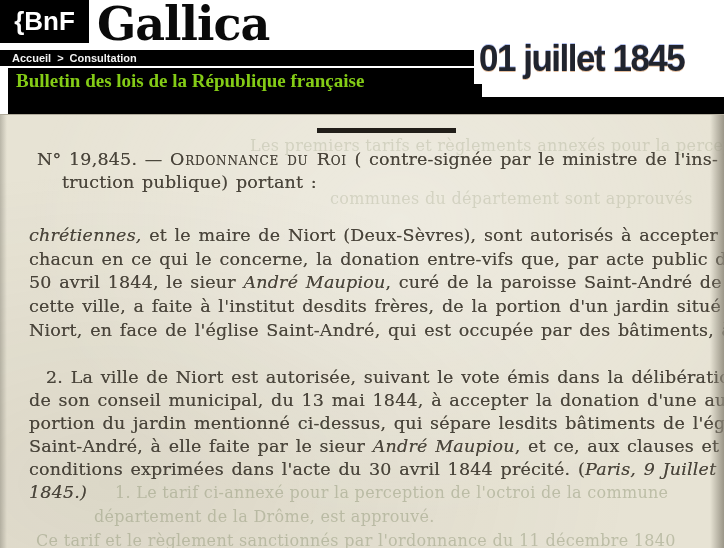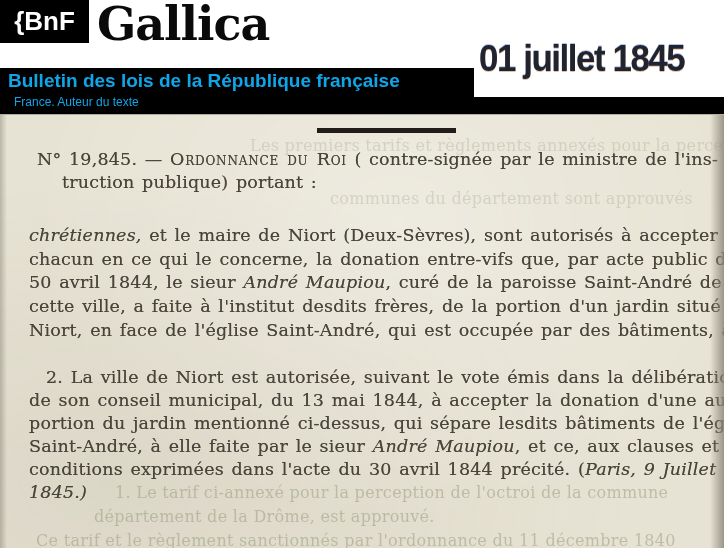--- a/index.html
+++ b/index.html
@@ -12,21 +12,21 @@
             color:#fff;font-size:26px;font-weight:bold;display:flex;align-items:center;
             justify-content:center;letter-spacing:0px;cursor:pointer;}
   .gallica-logo{position:absolute;left:97px;top:-4px;height:54px;line-height:56px;
             font-family:"DejaVu Serif",serif;font-weight:bold;font-size:46px;
             letter-spacing:-1px;color:#0a0a0a;cursor:pointer;}
   .breadcrumb-bar{position:absolute;left:0;top:50px;width:474px;height:16px;background:#000;
             color:#f2f2f2;font-size:11px;font-weight:bold;line-height:16px;padding:0;}
   .breadcrumb-bar span{padding:0 3px;}
   .breadcrumb-bar .home{margin-left:9px;cursor:pointer;}
   .breadcrumb-bar .cur{cursor:pointer;}
-  .title-block{position:absolute;left:0;top:68px;width:474px;height:46px;background:#000;color:#0ea5e9;}
+  .title-block{position:absolute;left:8px;top:68px;width:474px;height:46px;background:#000;color:#84cc16;font-family:Liberation Serif, serif;}
   .doc-title{margin:2px 0 0 8px;font-size:19px;font-weight:bold;white-space:nowrap;cursor:pointer;}
   .doc-author{margin:3px 0 0 14px;font-size:12px;}
   .date-box{position:absolute;left:474px;top:0;width:250px;height:84px;background:#fff;}
   .date-text{position:absolute;left:5px;bottom:4px;font-size:36px;font-weight:bold;
             letter-spacing:-1.5px;color:#20242e;transform:scaleX(.97);transform-origin:left bottom;
             text-shadow:0 1px 0 rgba(200,115,45,.45), 0 -1px 0 rgba(70,100,210,.40);
             white-space:nowrap;}
   .header-strip{position:absolute;left:474px;top:97px;width:250px;height:17px;background:#000;}
 
   
@@ -54,24 +54,26 @@
 </style>
 </head>
 <body>
 
 <div class="stage">
 
   <div class="bnf-logo">{BnF</div>
 
   <div class="gallica-logo">Gallica</div>
 
+  <div class="breadcrumb-bar">
+    <span class="home">Accueil</span><span class="sep">&gt;</span><span class="cur">Consultation</span>
+  </div>
 
   <div class="title-block">
     <div class="doc-title">Bulletin des lois de la République française</div>
-    <div class="doc-author">France. Auteur du texte</div>
   </div>
 
   <div class="date-box">
     <div class="date-text">01 juillet 1845</div>
   </div>
 
   <div class="header-strip"></div>
 
   <div class="scan">
     <div class="rule"></div>

